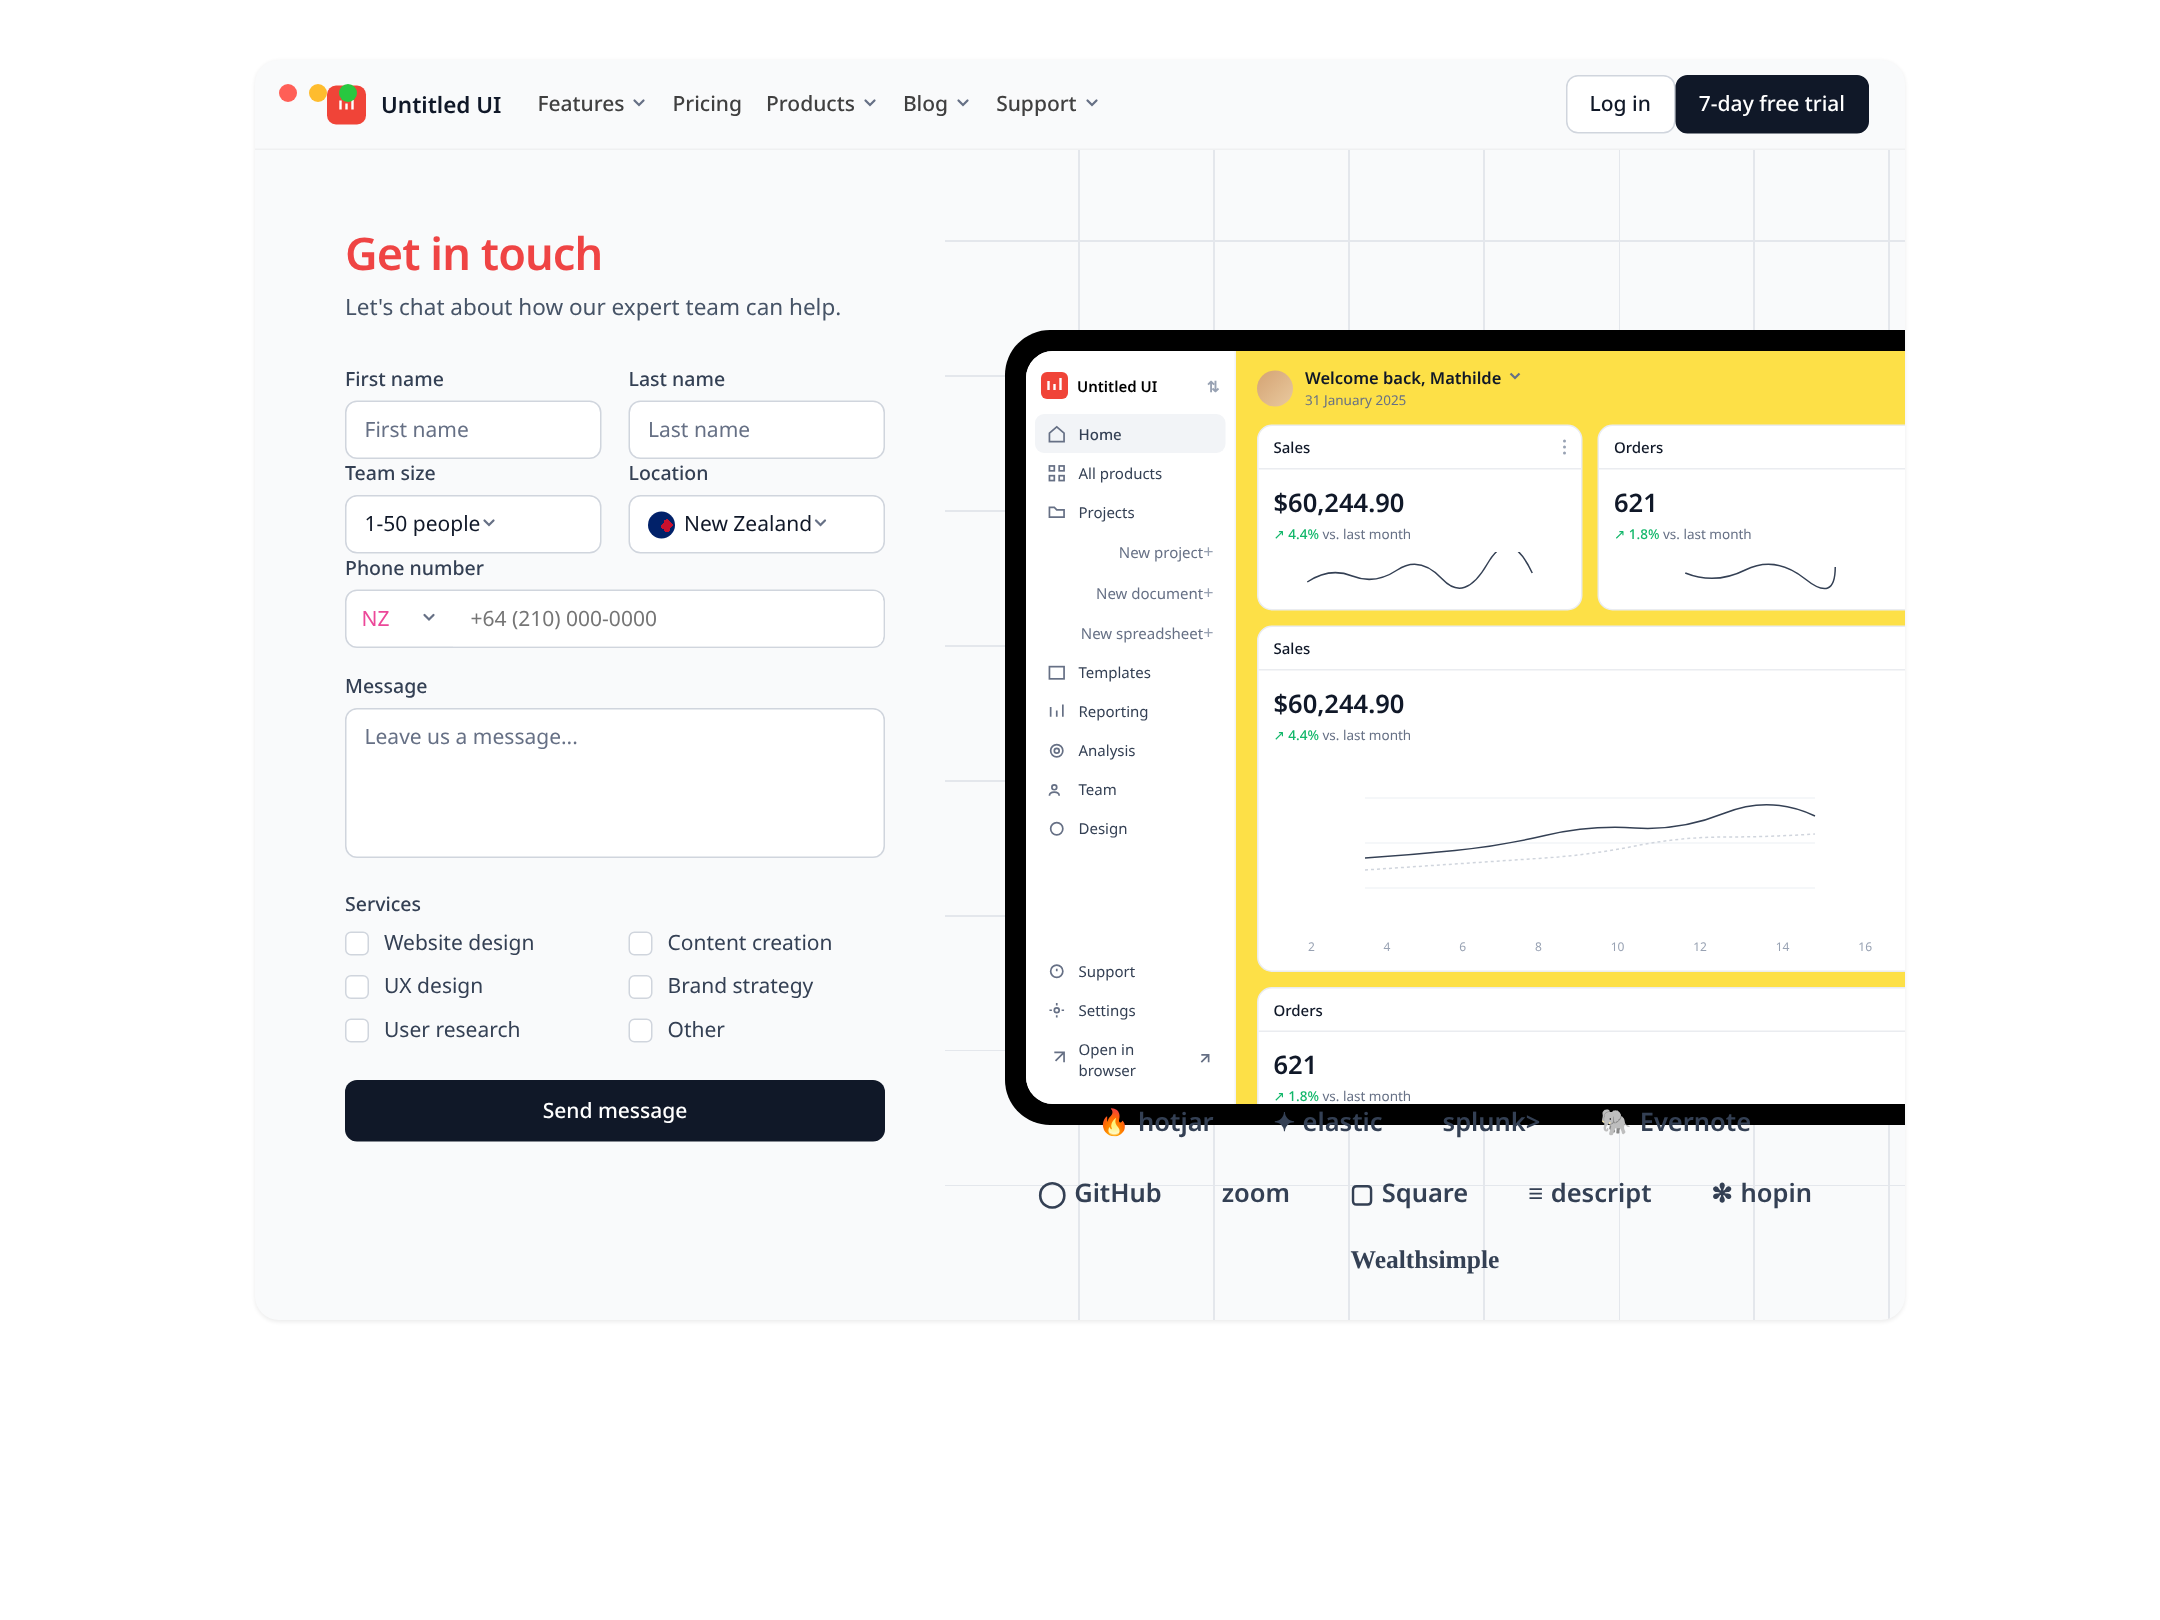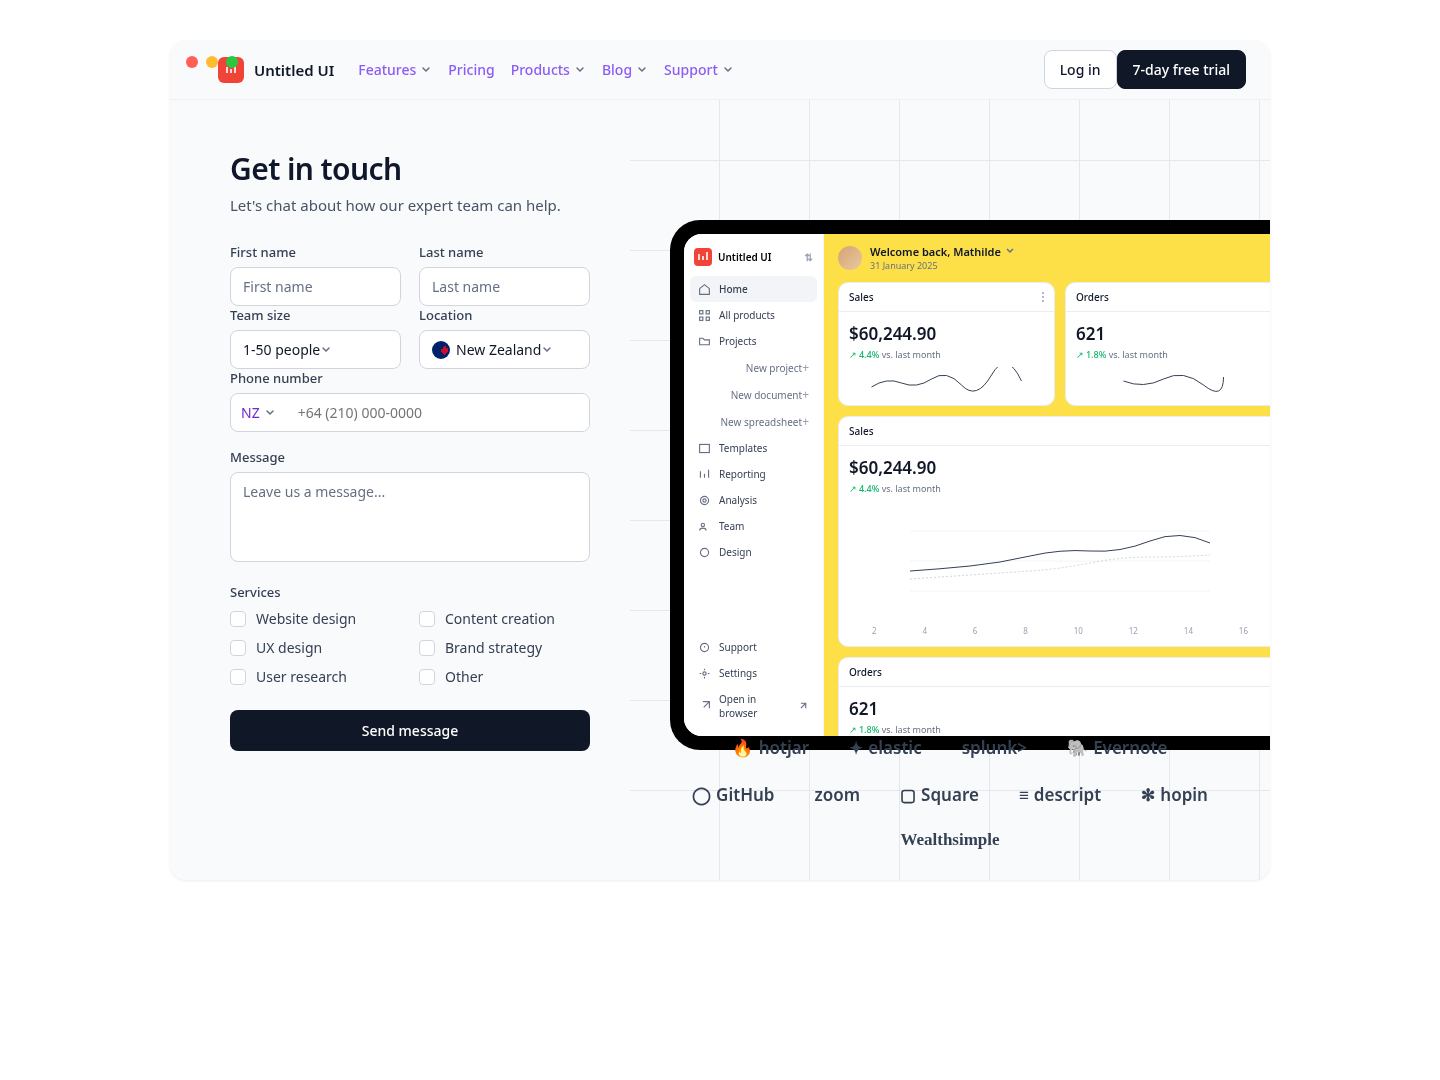--- a/index.html
+++ b/index.html
@@ -7,39 +7,39 @@
 .window{width:1100px;background:#f9fafb;border-radius:16px;overflow:hidden;box-shadow:0 1px 3px rgba(0,0,0,.08);position:relative}
 .traffic{position:absolute;top:16px;left:16px;display:flex;gap:8px;z-index:5}
 .dot{width:12px;height:12px;border-radius:50%}
 .red{background:#ff5f57}.yellow{background:#febc2e}.green{background:#28c840}
 .nav{display:flex;align-items:center;padding:10px 24px;border-bottom:1px solid rgba(0,0,0,.04);position:relative;z-index:3}
 .brand{display:flex;align-items:center;gap:10px;margin-left:24px}
 .logo{width:26px;height:26px;background:#f04438;border-radius:6px;display:flex;align-items:center;justify-content:center}
 .logo svg{width:14px;height:14px}
 .brand-name{font-weight:600;font-size:15px;color:#101828;white-space:nowrap}
 .menu{display:flex;gap:16px;margin-left:24px}
-.menu a{font-size:14px;font-weight:500;color:#8b5cf6;text-decoration:none;display:flex;align-items:center;gap:4px;cursor:pointer}
+.menu a{font-size:14px;font-weight:500;color:#404040;text-decoration:none;display:flex;align-items:center;gap:4px;cursor:pointer}
 .chev{display:inline-block}
 .chev svg{width:12px;height:12px;stroke:#667085}
 .nav-right{margin-left:auto;display:flex;gap:0}
 .btn{padding:9px 15px;border-radius:8px;font-size:14px;font-weight:500;cursor:pointer;border:1px solid #d0d5dd;background:#fff;color:#101828}
 .btn.dark{background:#101828;border-color:#101828;color:#fff}
 .content{display:flex;position:relative;min-height:780px}
 .left{width:460px;padding:48px 40px 60px 60px}
-.title{font-size:30px;font-weight:600;color:#0f172a;letter-spacing:-.02em}
+.title{font-size:30px;font-weight:600;color:#ef4444;letter-spacing:-.02em}
 .sub{font-size:15px;color:#475467;margin-top:6px;margin-bottom:28px}
 .row{display:flex;gap:18px;}
 .row>div{flex:1}
 .label{font-size:13px;font-weight:500;color:#344054;margin-bottom:6px;display:block}
 .input,.select,.textarea{width:100%;padding:9px 12px;border:1px solid #d0d5dd;border-radius:8px;font-size:14px;background:#fff;color:#101828}
 .input::placeholder,.textarea::placeholder{color:#667085}
 .select{display:flex;align-items:center;justify-content:flex-start;cursor:pointer}
-.textarea{height:90px;resize:none;font-family:inherit}
+.textarea{height:100px;resize:none;font-family:inherit}
 .phone-wrap{display:flex;border:1px solid #d0d5dd;border-radius:8px;background:#fff;overflow:hidden}
-.phone-wrap .cc{display:flex;align-items:flex-start;gap:4px;padding:9px 10px;font-size:14px;color:#6d28d9;cursor:pointer;border-right:none}
+.phone-wrap .cc{display:flex;align-items:flex-start;gap:20px;padding:9px 10px;font-size:14px;color:#ec4899;cursor:pointer;border-right:none}
 .phone-wrap input{border:none;padding:9px 12px;font-size:14px;flex:1;outline:none}
 .flag{width:18px;height:18px;border-radius:50%;background:linear-gradient(135deg,#012169 50%,#012169 50%);display:inline-block;margin-right:6px;position:relative;overflow:hidden}
 .flag::before{content:"";position:absolute;inset:0;background:radial-gradient(circle at 70% 65%,#c8102e 0 2px,transparent 2px),radial-gradient(circle at 60% 55%,#c8102e 0 2px,transparent 2px),radial-gradient(circle at 80% 50%,#c8102e 0 2px,transparent 2px),radial-gradient(circle at 70% 40%,#c8102e 0 2px,transparent 2px)}
 .services{margin-top:16px}
 .check-grid{display:grid;grid-template-columns:1fr 1fr;gap:10px 18px;margin-top:8px}
 .check{display:flex;align-items:center;gap:10px;cursor:pointer;font-size:14px;color:#344054}
 .checkbox{width:16px;height:16px;border:1px solid #d0d5dd;border-radius:4px;background:#fff}
 .submit{width:100%;padding:11px;background:#101828;color:#fff;border:none;border-radius:8px;font-size:14px;font-weight:500;margin-top:24px;cursor:pointer}
 .right{flex:1;position:relative;overflow:hidden}
 .grid-bg{position:absolute;inset:0;background-image:repeating-linear-gradient(0deg,transparent,transparent 89px,#e4e7ec 89px,#e4e7ec 90px),repeating-linear-gradient(90deg,transparent,transparent 89px,#e4e7ec 89px,#e4e7ec 90px)}

